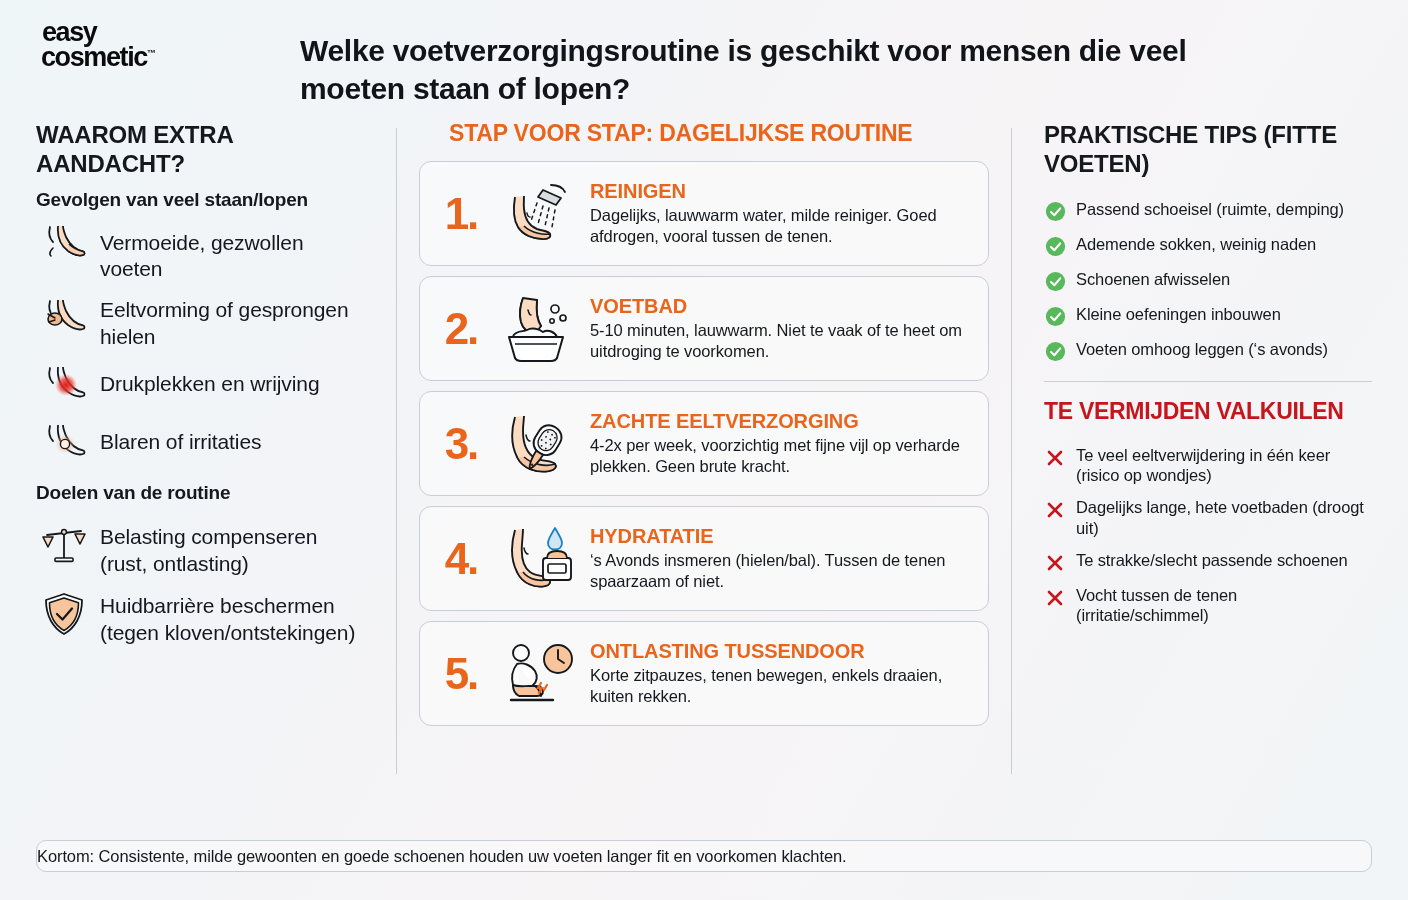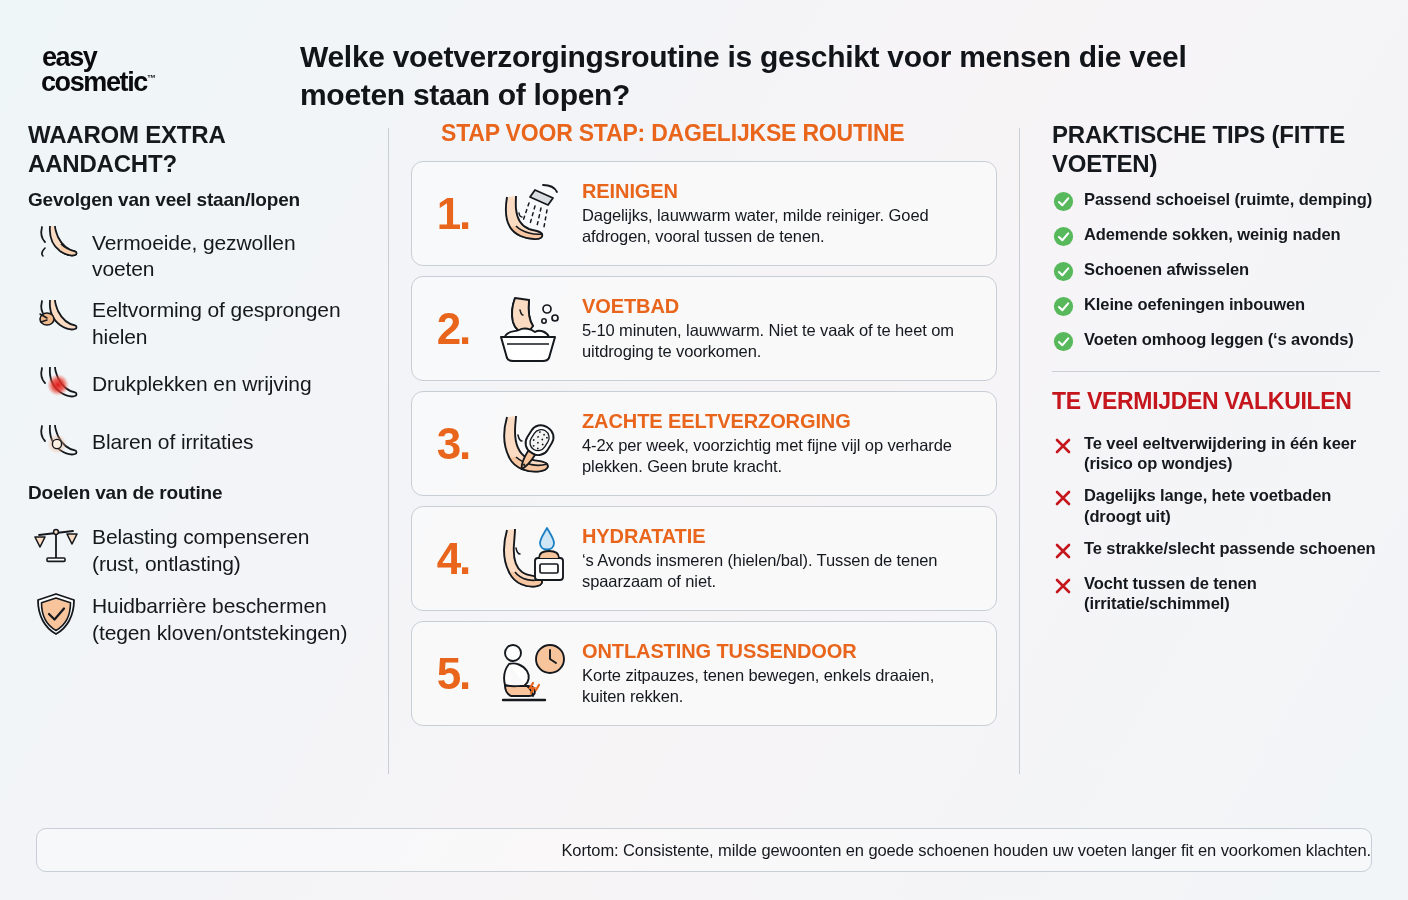--- a/index.html
+++ b/index.html
@@ -11,21 +11,21 @@
   body {
     font-family: "Liberation Sans", sans-serif;
     background: linear-gradient(120deg, #eff6f8 0%, #f3f4f7 35%, #f7f4f6 55%, #f1f5f7 100%);
     color: #111418;
     position: relative;
   }
 
   
   .header {
     display: flex;
-    align-items: center;
+    align-items: flex-start;
     padding: 16px 33px 0 30px;
     height: 120px;
   }
   .logo {
     width: 240px;
     flex: 0 0 240px;
     padding-top: 4px;
   }
   .logo-text {
     font-weight: 800;
@@ -52,21 +52,21 @@
     letter-spacing: -0.3px;
     color: #111418;
     padding-left: 30px;
     padding-top: 16px;
     max-width: 940px;
   }
 
   
   .columns {
     display: flex;
-    padding: 0 18px;
+    padding: 0 26px;
     height: 660px;
   }
   .col-left   { width: 352px; flex: 0 0 352px; padding: 0 10px 0 10px; }
   .divider-v  { width: 1px; background: #c9ced4; flex: 0 0 1px; margin: 8px 18px 6px 18px; }
   .col-mid    { flex: 1 1 auto; padding: 0 4px; }
   .col-right  { width: 352px; flex: 0 0 352px; padding: 0 10px 0 14px; }
 
   
   h2.section-title {
     font-size: 24px;
@@ -156,21 +156,21 @@
     margin-bottom: 2px;
   }
   .step-desc {
     font-size: 16.5px;
     line-height: 1.3;
     color: #15191e;
     letter-spacing: -0.1px;
   }
 
   
-  .bullet-list { list-style: none; margin-top: 8px; font-weight: bold; }
+  .bullet-list { list-style: none; margin-top: 20px; }
   .bullet-list li {
     display: flex;
     align-items: flex-start;
     margin-bottom: 11px;
     gap: 10px;
   }
   .bullet-mark {
     flex: 0 0 22px;
     width: 22px;
     height: 22px;
@@ -197,27 +197,27 @@
     letter-spacing: -0.3px;
     margin-bottom: 18px;
   }
 
   
   .footer {
     position: absolute;
     left: 36px;
     right: 36px;
     bottom: 28px;
-    height: 44px;
+    height: 32px;
     border: 1px solid #c8ced5;
     border-radius: 10px;
     background: rgba(255,255,255,0.35);
     display: flex;
     align-items: center;
-    justify-content: flex-end;
+    justify-content: flex-start;
   }
   .footer-text {
     font-size: 16.5px;
     color: #15191e;
     letter-spacing: -0.1px;
   }
 </style>
 </head>
 <body>
 

